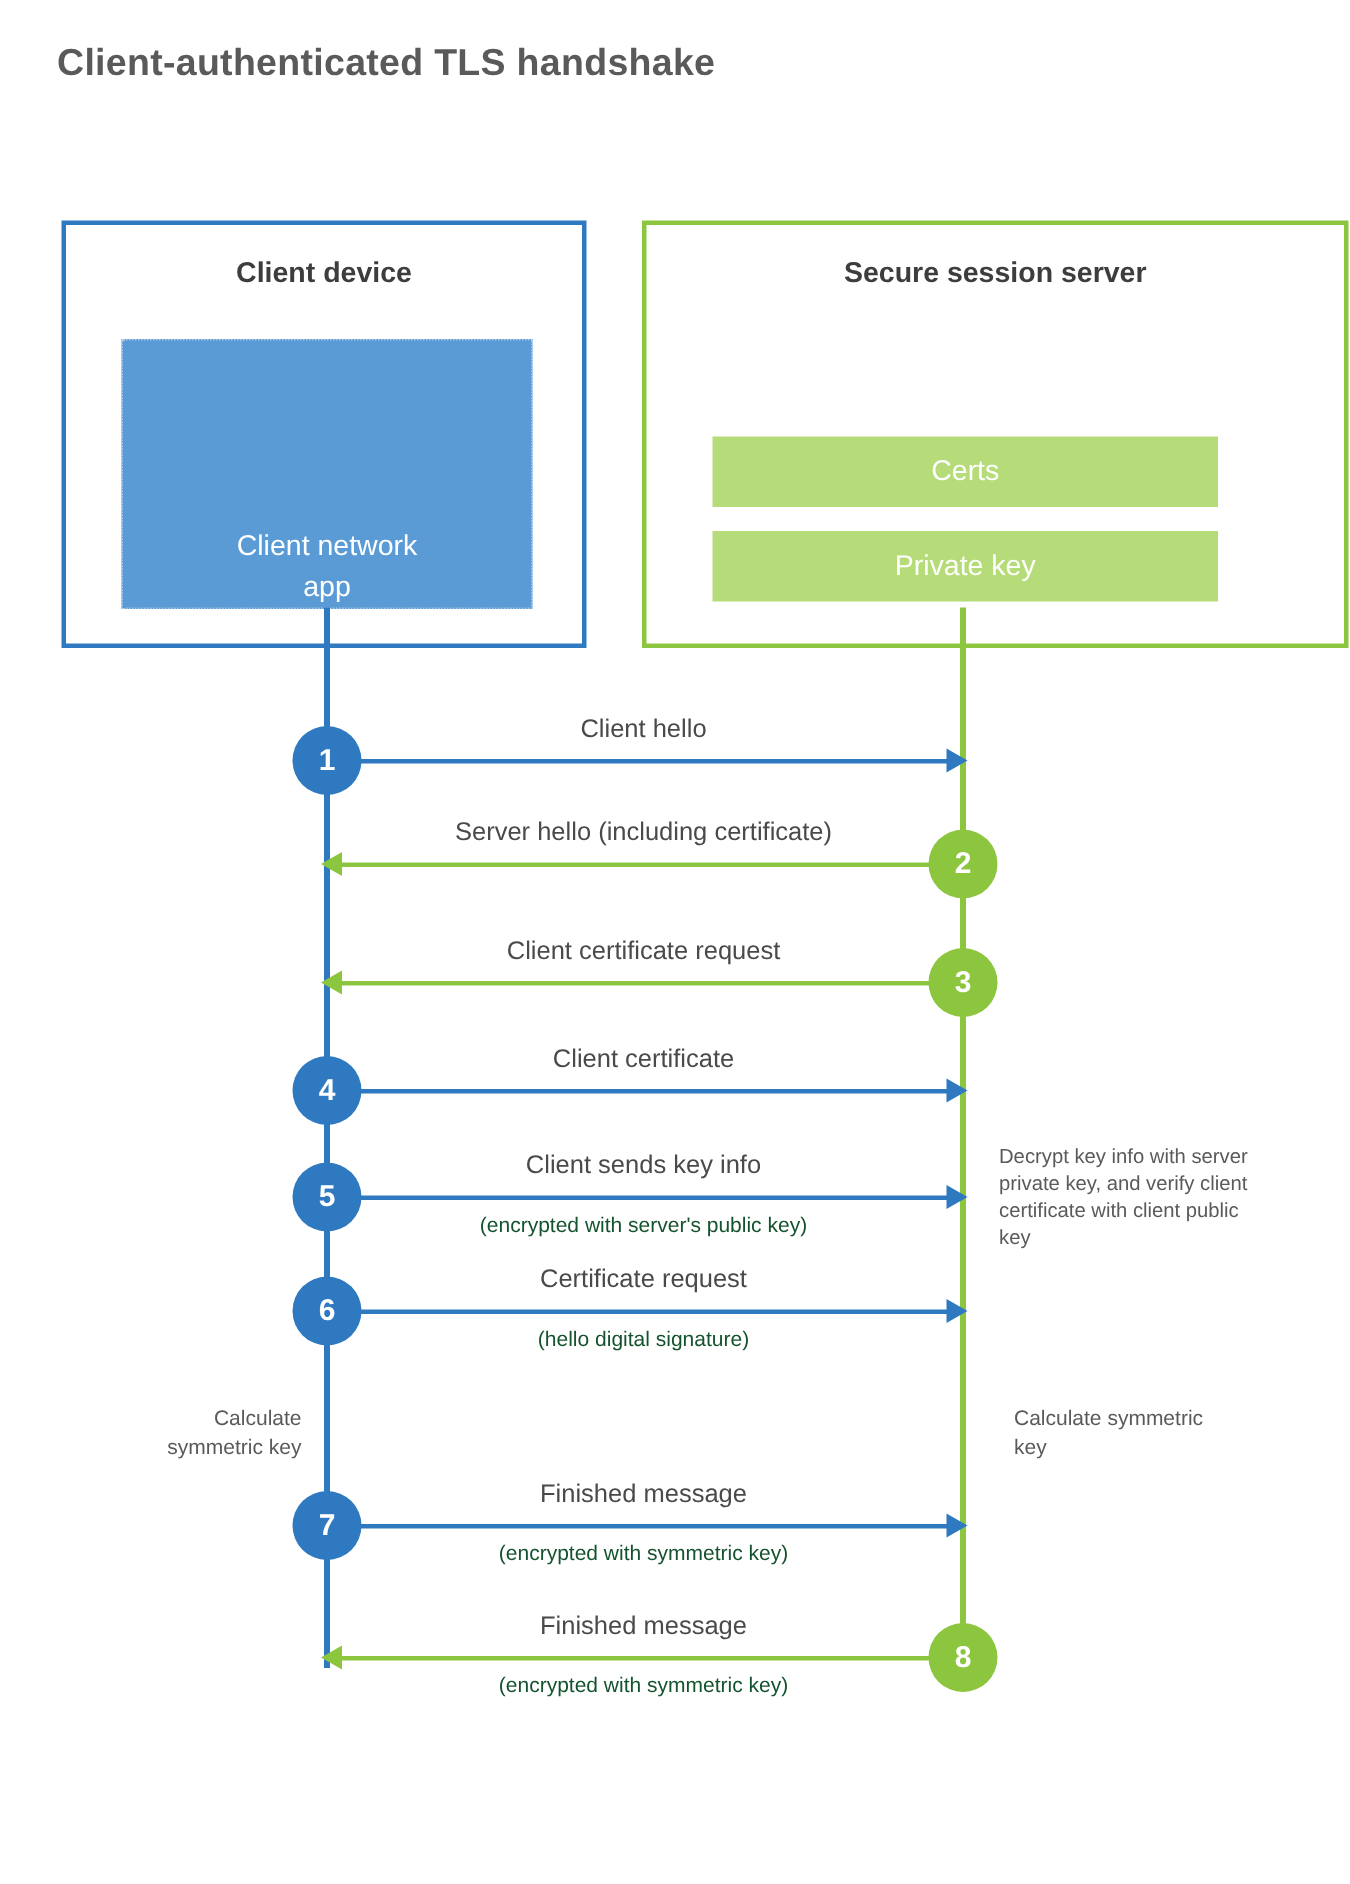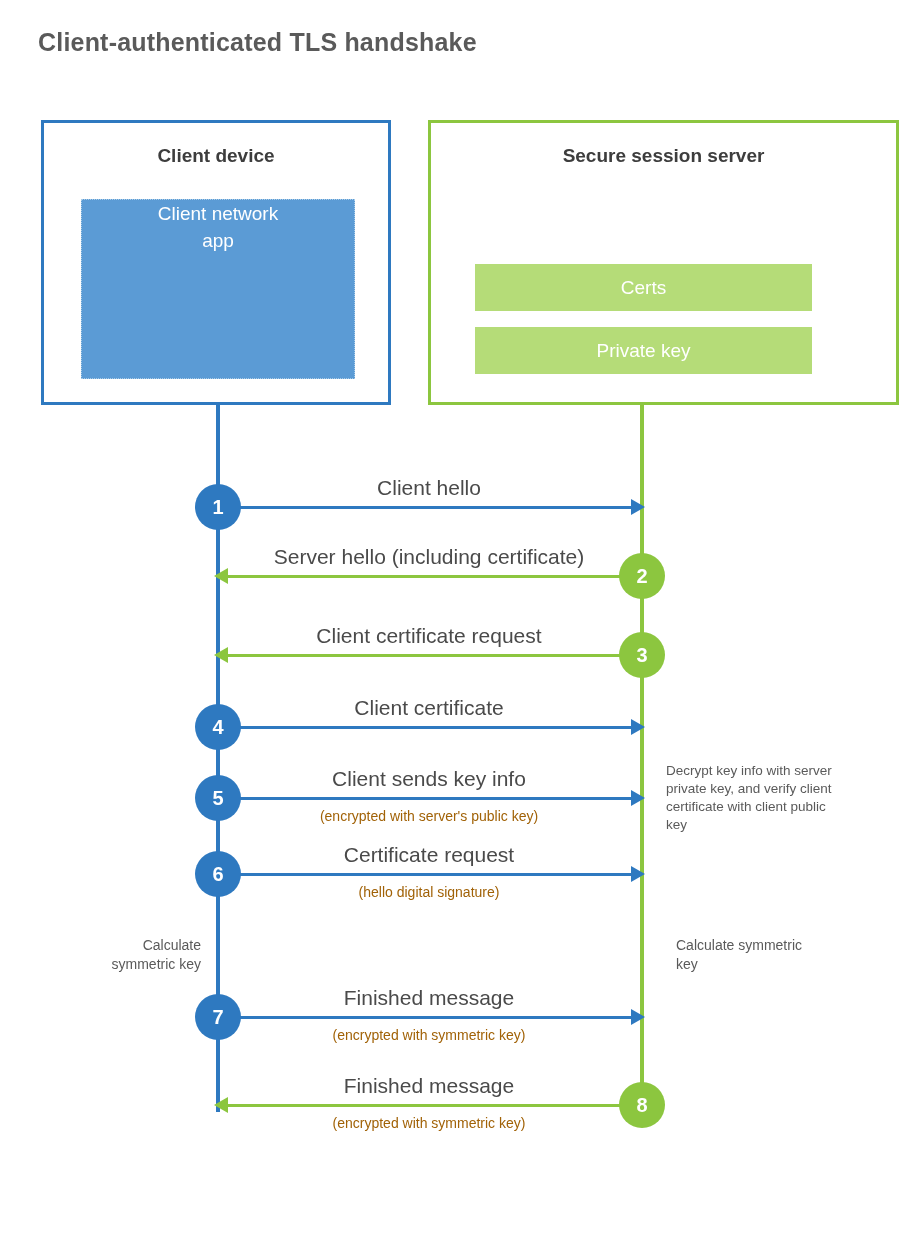--- a/index.html
+++ b/index.html
@@ -25,20 +25,21 @@
     color: #5a5a5a;
     letter-spacing: 0.2px;
     white-space: nowrap;
   }
 
   
   .actor-box {
     position: absolute;
     background: #ffffff;
     box-sizing: border-box;
+    margin-top: 27px;
   }
   #client-box {
     left: 41px;
     top: 120px;
     width: 350px;
     height: 285px;
     border: 3px solid #2E79C0;
   }
   #server-box {
     left: 428px;
@@ -61,21 +62,21 @@
   #client-app-block {
     position: absolute;
     left: 37px;
     top: 76px;
     width: 274px;
     height: 180px;
     background: #5B9BD5;
     border: 1px dotted #a9cce8;
     box-sizing: border-box;
     display: flex;
-    align-items: flex-start;
+    align-items: flex-end;
     justify-content: center;
   }
   #client-app-block .app-label {
     color: #ffffff;
     font-size: 19px;
     line-height: 27px;
     text-align: center;
     width: 150px;
   }
 
@@ -159,32 +160,32 @@
     font-weight: bold;
   }
   .step-circle.client-side { left: 195px; background: #2E79C0; }
   .step-circle.server-side { left: 619px; background: #8CC63F; }
 
   .msg-label {
     position: absolute;
     left: 218px;
     width: 422px;
     text-align: center;
-    font-size: 21px;
+    font-size: 17px;
     color: #4a4a4a;
     top: -31px;
     white-space: nowrap;
   }
   .msg-sublabel {
     position: absolute;
     left: 218px;
     width: 422px;
     text-align: center;
     font-size: 14px;
-    color: #a16207;
+    color: #14532d;
     top: 10px;
     white-space: nowrap;
   }
 
   
   .side-note {
     position: absolute;
     font-size: 13.5px;
     line-height: 18px;
     color: #5a5a5a;

